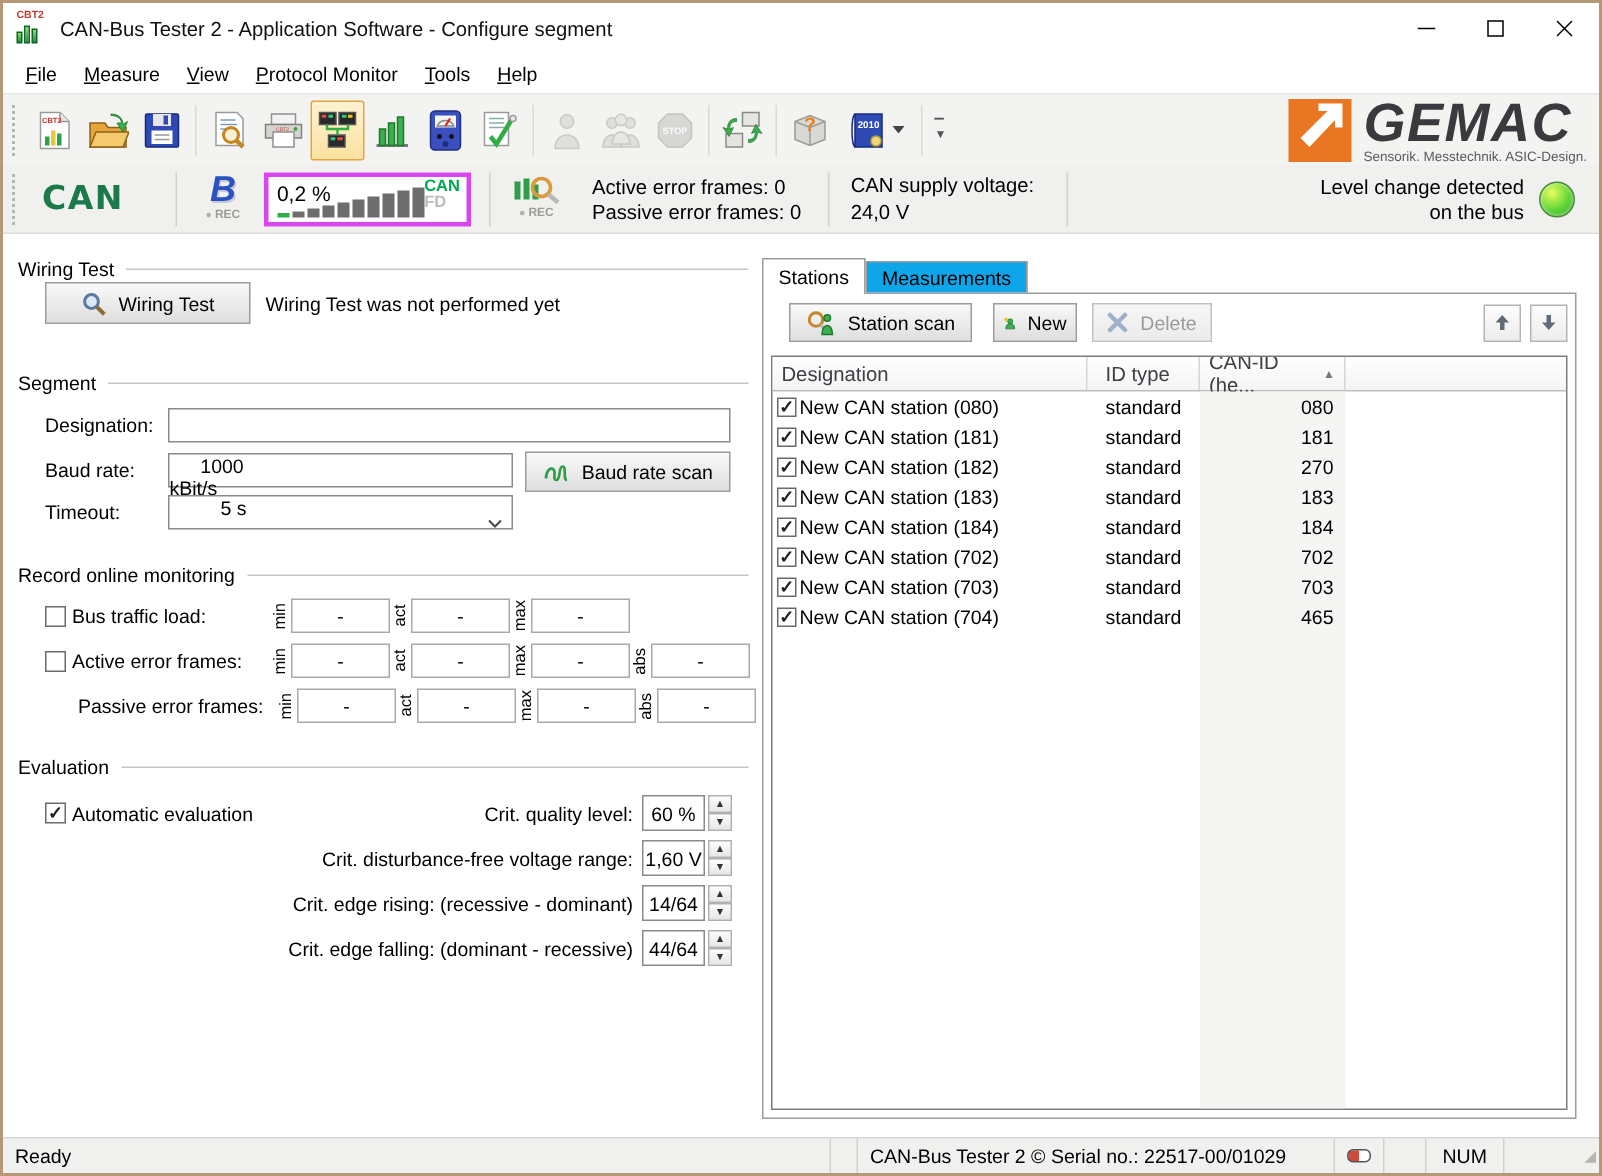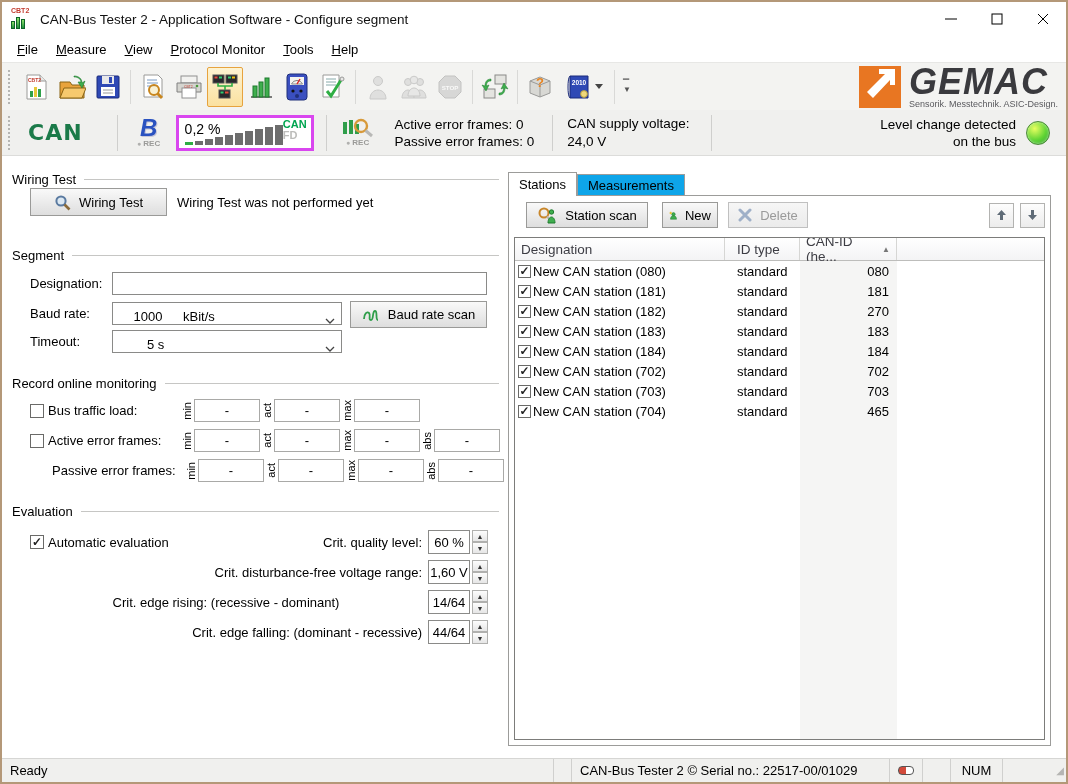--- a/index.html
+++ b/index.html
@@ -63,21 +63,21 @@
   .content{position:relative;height:604px;background:#fff;}
   .gheader{display:flex;align-items:center;position:absolute;}
   .gheader .line{flex:1;height:1px;background:#c6c6c4;margin-left:8px;}
   .gheader .txt{white-space:nowrap;}
   .btn{display:inline-flex;align-items:center;justify-content:center;gap:8px;
        border:1px solid #9a9a98;background:linear-gradient(#f9f9f9,#dedede);
        font-size:13px;color:#000;}
   .btn.disabled{color:#9a9a9a;border-color:#c0c0c0;background:linear-gradient(#f6f6f6,#ebebeb);}
   .field-label{position:absolute;font-size:13px;}
   .tinput{position:absolute;border:1px solid #8a8a88;background:#fff;height:23px;font:13px "Liberation Sans",sans-serif;padding:0 4px;}
-  .combo{position:absolute;height:23px;border:1px solid #8a8a88;background:#fff;display:flex;align-items:flex-end;}
+  .combo{position:absolute;height:23px;border:1px solid #8a8a88;background:#fff;display:flex;align-items:flex-start;flex-direction:column;}
   .combo .chev{margin-left:auto;margin-right:6px;}
   .mrow{position:absolute;display:flex;align-items:center;}
   .cb{width:14px;height:14px;border:1px solid #6a6a68;background:#fff;display:inline-flex;align-items:center;justify-content:center;flex:0 0 auto;}
   .cb.checked::after{content:"✓";font-size:12px;font-weight:bold;color:#222;line-height:1;}
   .vlabel{writing-mode:vertical-rl;transform:rotate(180deg);font-size:11px;width:14px;display:flex;align-items:center;justify-content:center;color:#000;}
   .mfield{width:66px;height:23px;border:1px solid #a9a9a7;background:#fff;display:flex;align-items:center;justify-content:center;font-size:13px;}
   .spinfield{display:flex;align-items:stretch;}
   .spinfield .val{width:42px;height:24px;border:1px solid #8a8a88;background:#fff;display:flex;align-items:center;justify-content:center;font-size:13px;}
   .spin{display:flex;flex-direction:column;margin-left:2px;}
   .spin span{width:16px;height:12px;border:1px solid #b0b0ae;background:linear-gradient(#fdfdfd,#e6e6e6);display:flex;align-items:center;justify-content:center;font-size:7px;color:#333;line-height:1;}
@@ -481,21 +481,21 @@
       <span style="flex:1;text-align:right;padding-right:6px;">Crit. disturbance-free voltage range:</span>
       <span class="spinfield">
         <span class="val">1,60 V</span>
         <span class="spin">
             <span>▲</span>
             <span>▼</span>
           </span>
       </span>
     </div>
     <div class="mrow" style="left:28px;top:434px;width:458px;">
-      <span style="flex:1;text-align:center;padding-right:6px;">Crit. edge rising: (recessive - dominant)</span>
+      <span style="flex:1;text-align:right;padding-right:6px;">Crit. edge rising: (recessive - dominant)</span>
       <span class="spinfield">
         <span class="val">14/64</span>
         <span class="spin">
             <span>▲</span>
             <span>▼</span>
           </span>
       </span>
     </div>
     <div class="mrow" style="left:28px;top:464px;width:458px;">
       <span style="flex:1;text-align:right;padding-right:6px;">Crit. edge falling: (dominant - recessive)</span>

